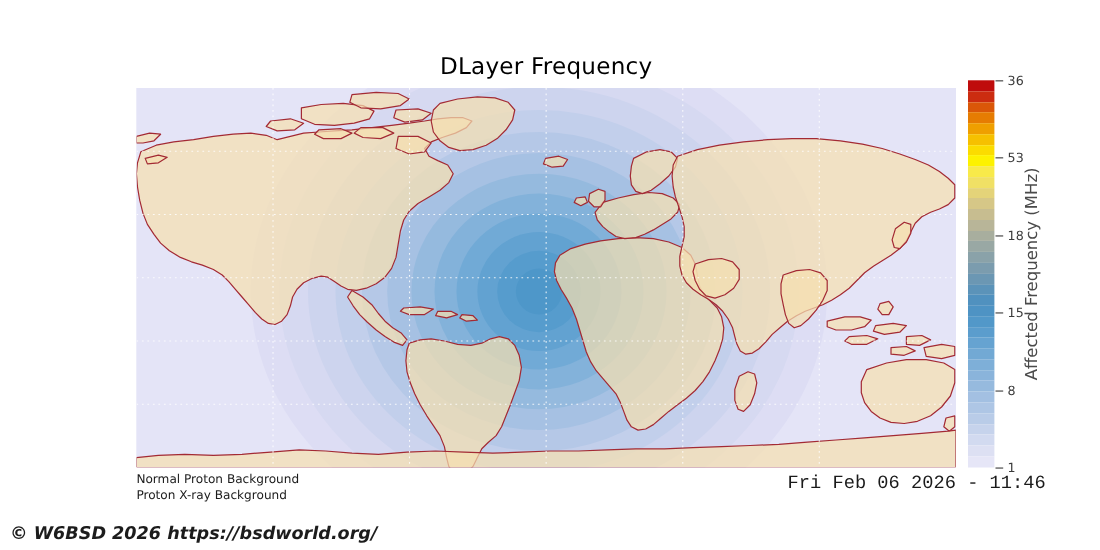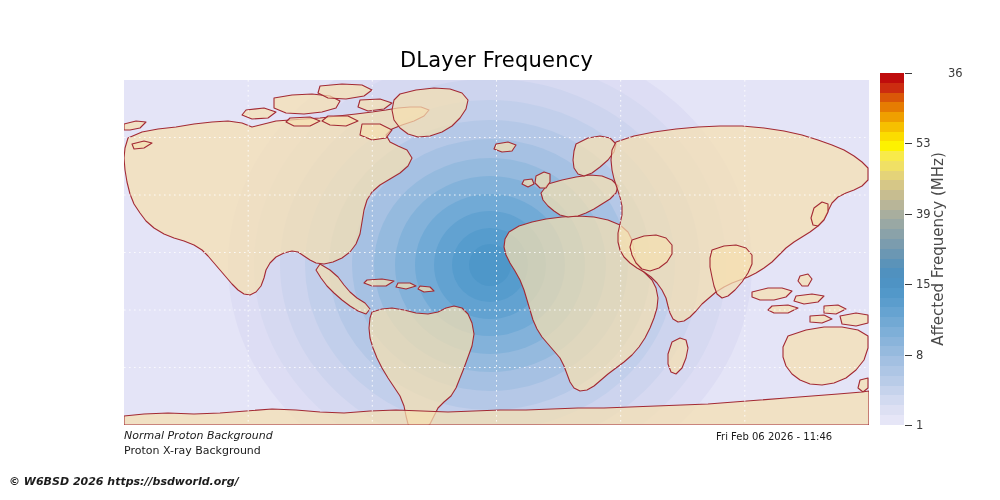--- a/index.html
+++ b/index.html
@@ -42,37 +42,38 @@
   #map-svg { display: block; width: 745px; height: 345px; }
 
   
   .annot-left {
     position: absolute;
     left: 124px;
     font-size: 11px;
     color: #1a1a1a;
     white-space: nowrap;
   }
-  #proton-background-text { top: 429px; font-style: italic; }
+  #proton-background-text { top: 429px; }
   #xray-background-text   { top: 444px; }
 
   #timestamp-text {
     position: absolute;
     left: 716px;
     top: 431px;
-    font-size: 10px;
+    font-size: 17px;
     color: #1a1a1a;
     white-space: nowrap;
+    font-family: Liberation Mono, monospace;
   }
 
   #copyright-text {
     position: absolute;
     left: 9px;
     top: 475px;
-    font-size: 11px;
+    font-size: 16px;
     font-style: italic;
     font-weight: bold;
     color: #1c1c1c;
     white-space: nowrap;
   }
 
   
   #colorbar-group {
     position: absolute;
     left: 880px;
@@ -332,23 +333,23 @@
       <div class="cb-band" style="height: 9.77778px; background: rgb(230, 230, 247);"></div>
     </div>
   <div id="colorbar-ticks">
       <div class="cb-tick" style="top: 352px;"></div>
       <div class="cb-ticklabel" style="top: 352px;">1</div>
       <div class="cb-tick" style="top: 281.6px;"></div>
       <div class="cb-ticklabel" style="top: 281.6px;">8</div>
       <div class="cb-tick" style="top: 211.2px;"></div>
       <div class="cb-ticklabel" style="top: 211.2px; text-align: right;">15</div>
       <div class="cb-tick" style="top: 140.8px;"></div>
-      <div class="cb-ticklabel" style="top: 140.8px;">39</div>
+      <div class="cb-ticklabel" style="top: 140.8px;">18</div>
       <div class="cb-tick" style="top: 70.4px;"></div>
       <div class="cb-ticklabel" style="top: 70.4px;">53</div>
       <div class="cb-tick" style="top: 0px;"></div>
-      <div class="cb-ticklabel" style="top: 0px; margin-left: 32px;">36</div>
+      <div class="cb-ticklabel" style="top: 0px;">36</div>
     </div>
 
 </div>
 <div id="colorbar-axis-label">
   <span>Affected Frequency (MHz)</span>
 </div>
 
 </body></html>

